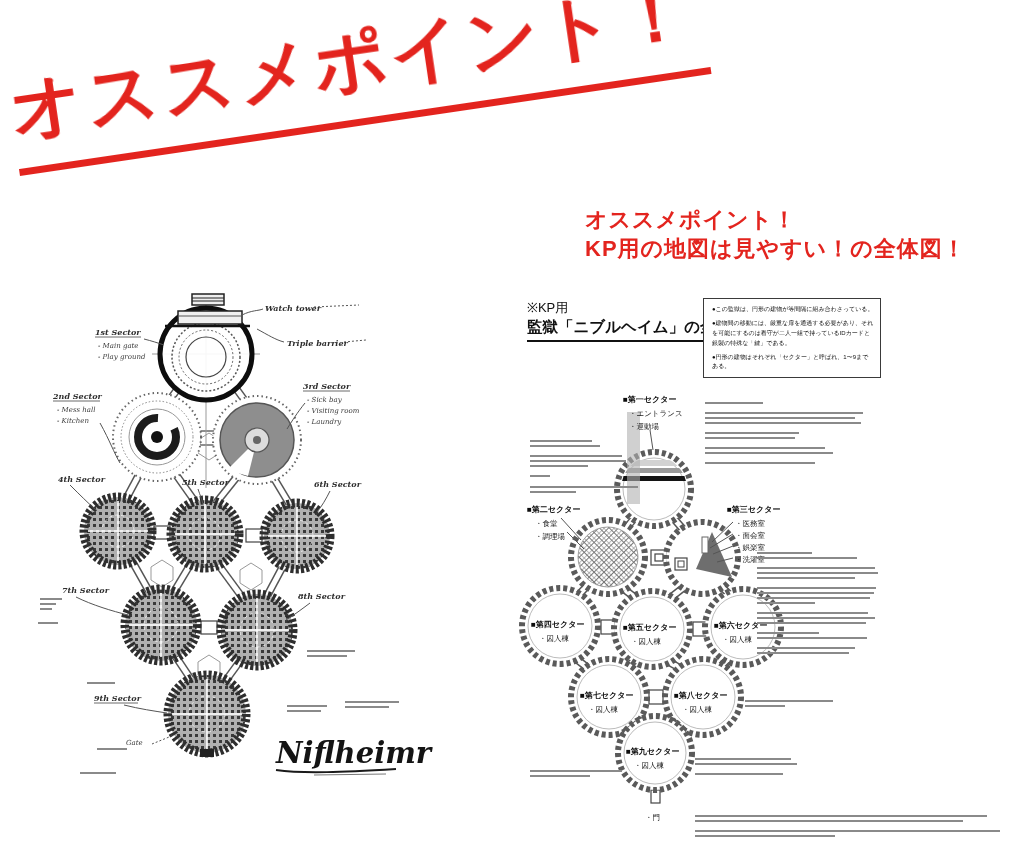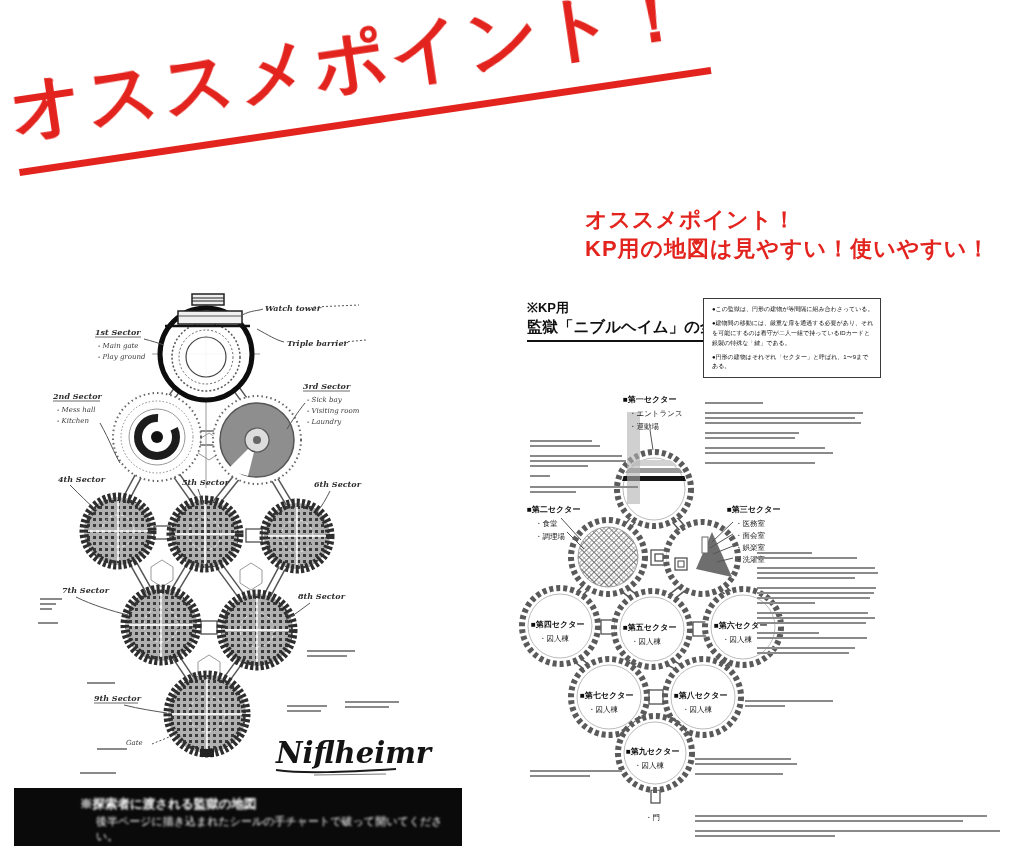--- a/index.html
+++ b/index.html
@@ -22,21 +22,21 @@
   .anno-layer{position:absolute;left:0;top:0;width:100%;height:100%;pointer-events:none;}
   .anno{position:absolute;}
   .micro-line{height:2px;background:#8a8a8a;margin-bottom:3px;filter:blur(.45px);}
   
   .caption-bar{position:absolute;left:0;top:505px;width:448px;height:58px;background:#0a0a0a;
     color:#fff;overflow:hidden;}
   .caption-bar .l1{margin:8px 0 1px 66px;font-size:12.5px;font-weight:bold;filter:blur(.9px);}
   .caption-bar .l2{margin:0 0 2px 82px;font-size:11px;filter:blur(1.1px);}
   
   .kp-header{position:absolute;left:22px;top:8px;color:#111;}
-  .kp-header .h1{font-size:13px;font-weight:bold;filter:blur(.35px);}
+  .kp-header .h1{font-size:13px;font-weight:normal;filter:blur(.35px);}
   .kp-header .h2{font-size:15.5px;font-weight:bold;border-bottom:2px solid #111;
     padding-bottom:2px;display:inline-block;filter:blur(.35px);}
   .notes-box{position:absolute;left:198px;top:8px;width:162px;border:1.5px solid #3a3a3a;
     padding:6px 6px 5px 8px;background:#fff;}
   .note{font-size:6px;line-height:1.65;color:#111;margin-bottom:4px;filter:blur(.35px);}
   .note:last-child{margin-bottom:0;}
   
   svg{position:absolute;left:0;top:0;}
   .lm-label{font:italic bold 8px "DejaVu Serif",serif;fill:#2e2e2e;}
   .lm-sub{font:italic 7px "DejaVu Serif",serif;fill:#3a3a3a;}
@@ -50,21 +50,21 @@
 <body>
 
 <div class="canvas">
 
   <div class="promo-title">
     <span class="rot">オススメポイント！</span>
   </div>
 
   <div class="subtitle">
     <div>オススメポイント！</div>
-    <div>KP用の地図は見やすい！使いやすい！</div>
+    <div>KP用の地図は見やすい！の全体図！</div>
   </div>
 
   <div class="map" id="left-map">
     <svg width="448" height="505" viewBox="0 0 448 505">
       <defs>
         <pattern id="mgrid" width="6" height="6" patternUnits="userSpaceOnUse">
           <rect width="6" height="6" fill="#b0b0b0"></rect>
           <rect x="1" y="1" width="3" height="3" fill="#3a3a3a"></rect>
         </pattern>
       </defs>
@@ -256,25 +256,20 @@
           <div class="micro-line" style="width: 28px;"></div>
         </div>
         <div class="anno" style="left: 83px; top: 465px;">
           <div class="micro-line" style="width: 30px;"></div>
         </div>
         <div class="anno" style="left: 66px; top: 489px;">
           <div class="micro-line" style="width: 36px;"></div>
         </div>
       </div>
 
-    <div class="caption-bar">
-      <div class="l1">※探索者に渡される監獄の地図</div>
-      <div class="l2">後半ページに描き込まれたシールの手チャートで破って開いてください。</div>
-
-    </div>
   </div>
 
   <div class="map" id="right-map">
     <div class="kp-header">
       <div class="h1">※KP用</div>
       <div class="h2">監獄「ニブルヘイム」の全体図</div>
     </div>
     <div class="notes-box">
       <div class="note">●この監獄は、円形の建物が等間隔に組み合わさっている。</div>
       <div class="note">●建物間の移動には、厳重な扉を通過する必要があり、それを可能にするのは看守が二人一組で持っているIDカードと銀製の特殊な「鍵」である。</div>

